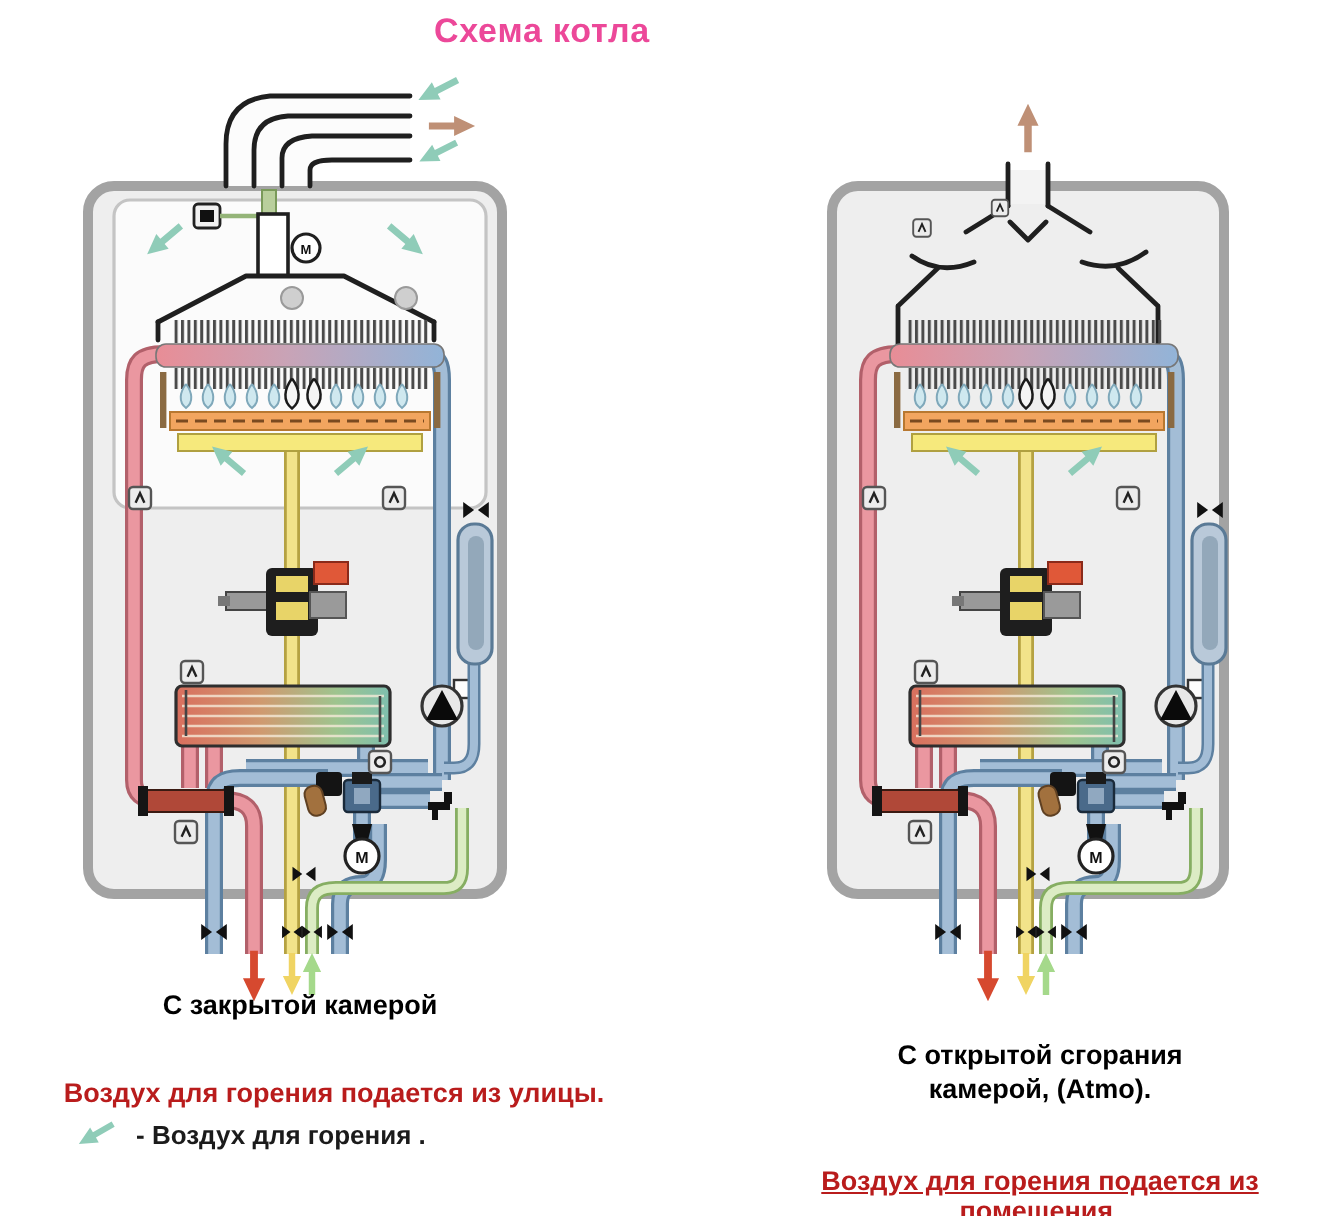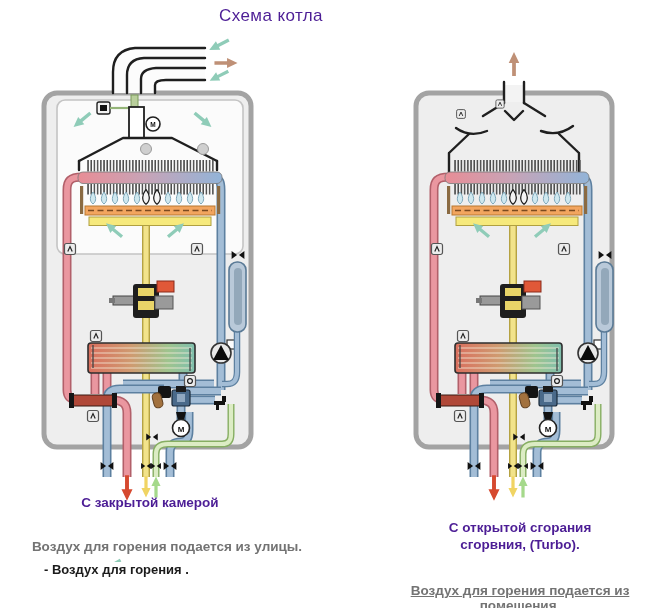--- a/index.html
+++ b/index.html
@@ -1,40 +1,40 @@
 <!DOCTYPE html>
 <html><head>
 <meta charset="utf-8">
 <style>
   html,body{margin:0;padding:0;background:#ffffff;}
   .canvas{position:relative;width:670px;height:608px;background:#ffffff;overflow:hidden;
           font-family:"Liberation Sans",sans-serif;}
   .title{position:absolute;left:0;top:6px;width:542px;text-align:center;
-         font-size:17px;font-weight:normal;color:#4c1d95;letter-spacing:.4px;}
+         font-size:17px;font-weight:bold;color:#ec4899;letter-spacing:.4px;}
   svg.diagram{position:absolute;left:0;top:0;}
   .blk{stroke:#1f1f1f;stroke-width:2.4;fill:none;stroke-linecap:round;stroke-linejoin:round;}
   .po-red{stroke:#b2606a;stroke-width:9;fill:none;stroke-linejoin:round;}
   .pi-red{stroke:#ea97a0;stroke-width:5.8;fill:none;stroke-linejoin:round;}
   .po-blue{stroke:#5d80a0;stroke-width:9;fill:none;stroke-linejoin:round;}
   .pi-blue{stroke:#a3bdd6;stroke-width:5.8;fill:none;stroke-linejoin:round;}
   .po-bt{stroke:#5d80a0;stroke-width:6.5;fill:none;stroke-linejoin:round;}
   .pi-bt{stroke:#a3bdd6;stroke-width:4;fill:none;stroke-linejoin:round;}
   .po-green{stroke:#86ae62;stroke-width:7;fill:none;stroke-linejoin:round;}
   .pi-green{stroke:#dcecc4;stroke-width:4.2;fill:none;stroke-linejoin:round;}
   .po-gas{stroke:#b5a242;stroke-width:8;fill:none;stroke-linejoin:round;}
   .pi-gas{stroke:#f2e38a;stroke-width:5.2;fill:none;stroke-linejoin:round;}
-  .cap{position:absolute;text-align:center;font-weight:bold;color:#4c1d95;
+  .cap{position:absolute;text-align:center;font-weight:bold;color:#000000;
        font-size:13.5px;line-height:17px;}
   .cap-left{left:30px;top:494px;width:240px;}
   .cap-right{left:400px;top:519px;width:240px;}
-  .sub{position:absolute;text-align:center;font-weight:bold;color:#737373;font-size:13.5px;}
+  .sub{position:absolute;text-align:center;font-weight:bold;color:#b91c1c;font-size:13.5px;}
   .sub-left{left:10px;top:539px;width:314px;}
   .sub-right{left:372px;top:583px;width:296px;text-decoration:underline;}
   .legend{position:absolute;left:36px;top:557px;}
-  .legend-row{display:flex;align-items:center;height:20px;flex-direction:column;}
+  .legend-row{display:flex;align-items:center;height:20px;}
   .legend-row .lab{font-size:13px;font-weight:bold;color:#1b1b1b;margin-left:8px;}
 </style>
 </head>
 <body>
 
 <div class="canvas">
   <div class="title">Схема котла</div>
 
   <svg class="diagram" width="670" height="505" viewBox="0 0 670 505">
     <defs>
@@ -272,21 +272,21 @@
     </g>
   </svg>
 
   <div class="cap cap-left">
     <div>С закрытой камерой</div>
   </div>
   <div class="sub sub-left">Воздух для горения подается из улицы.</div>
 
   <div class="cap cap-right">
     <div>С открытой сгорания</div>
-    <div>сгорвния, (Turbo).</div>
+    <div>камерой, (Atmo).</div>
   </div>
   <div class="sub sub-right">Воздух для горения подается из помешения.</div>
 
   <div class="legend">
     <div class="legend-row">
       <svg width="24" height="16">
         <use href="#arr" transform="translate(12,8) rotate(150) scale(0.9)" fill="#8fccb8"></use>
       </svg>
       <span class="lab">- Воздух для горения .</span>
     </div>

